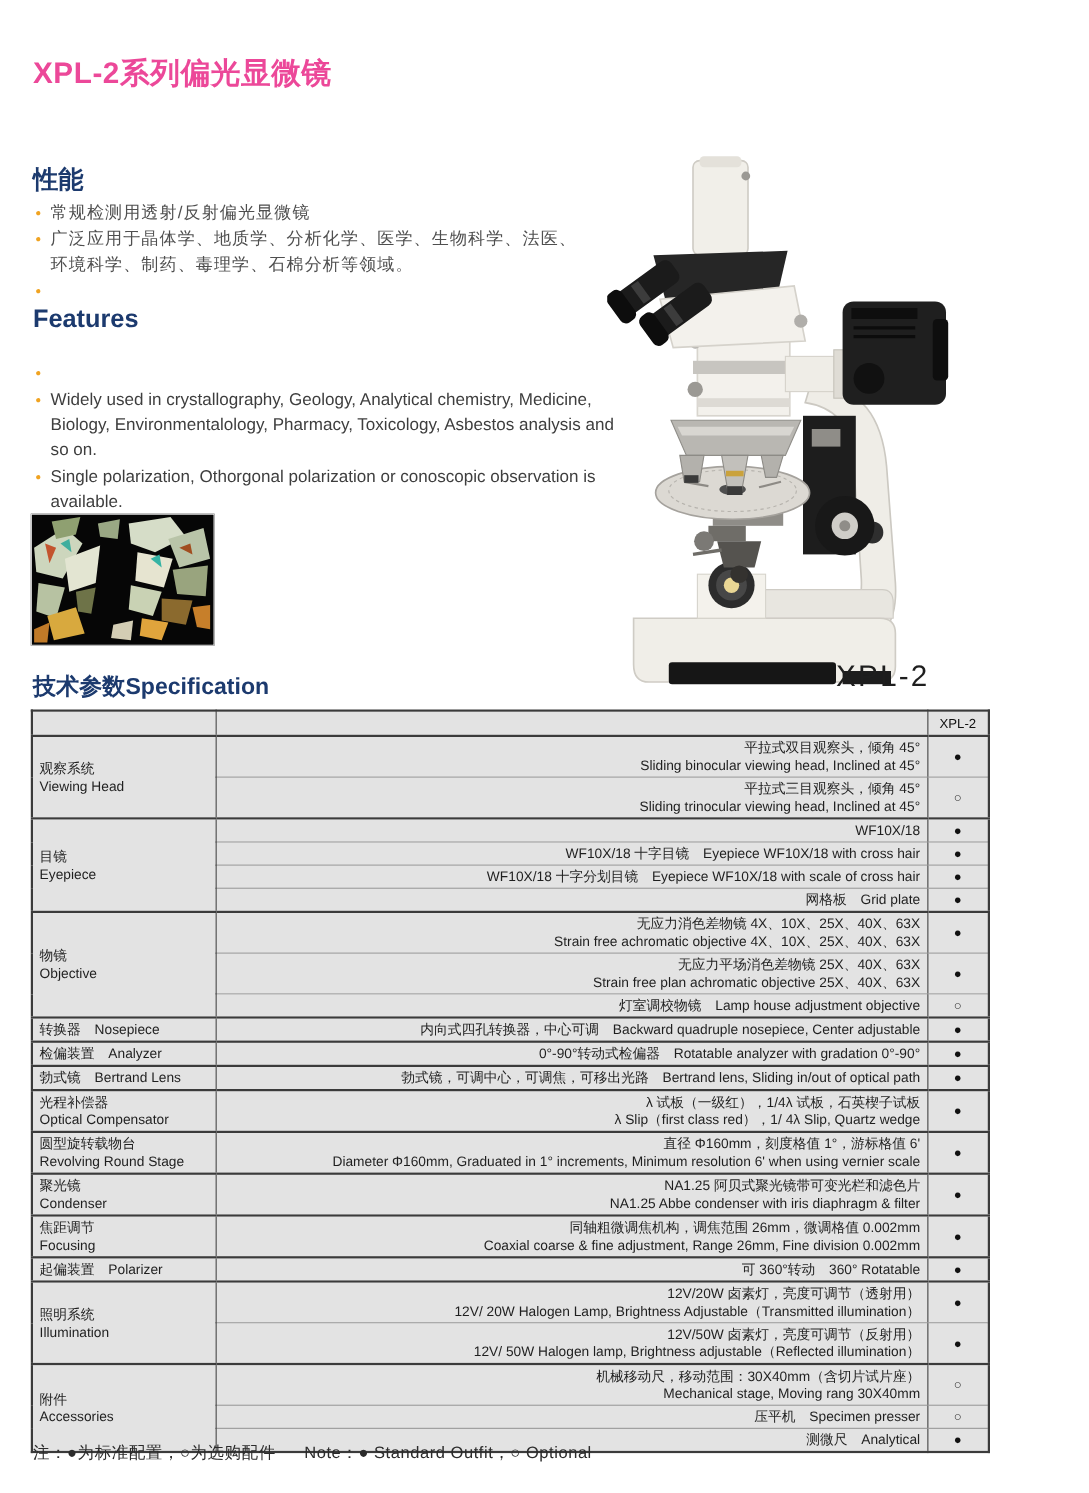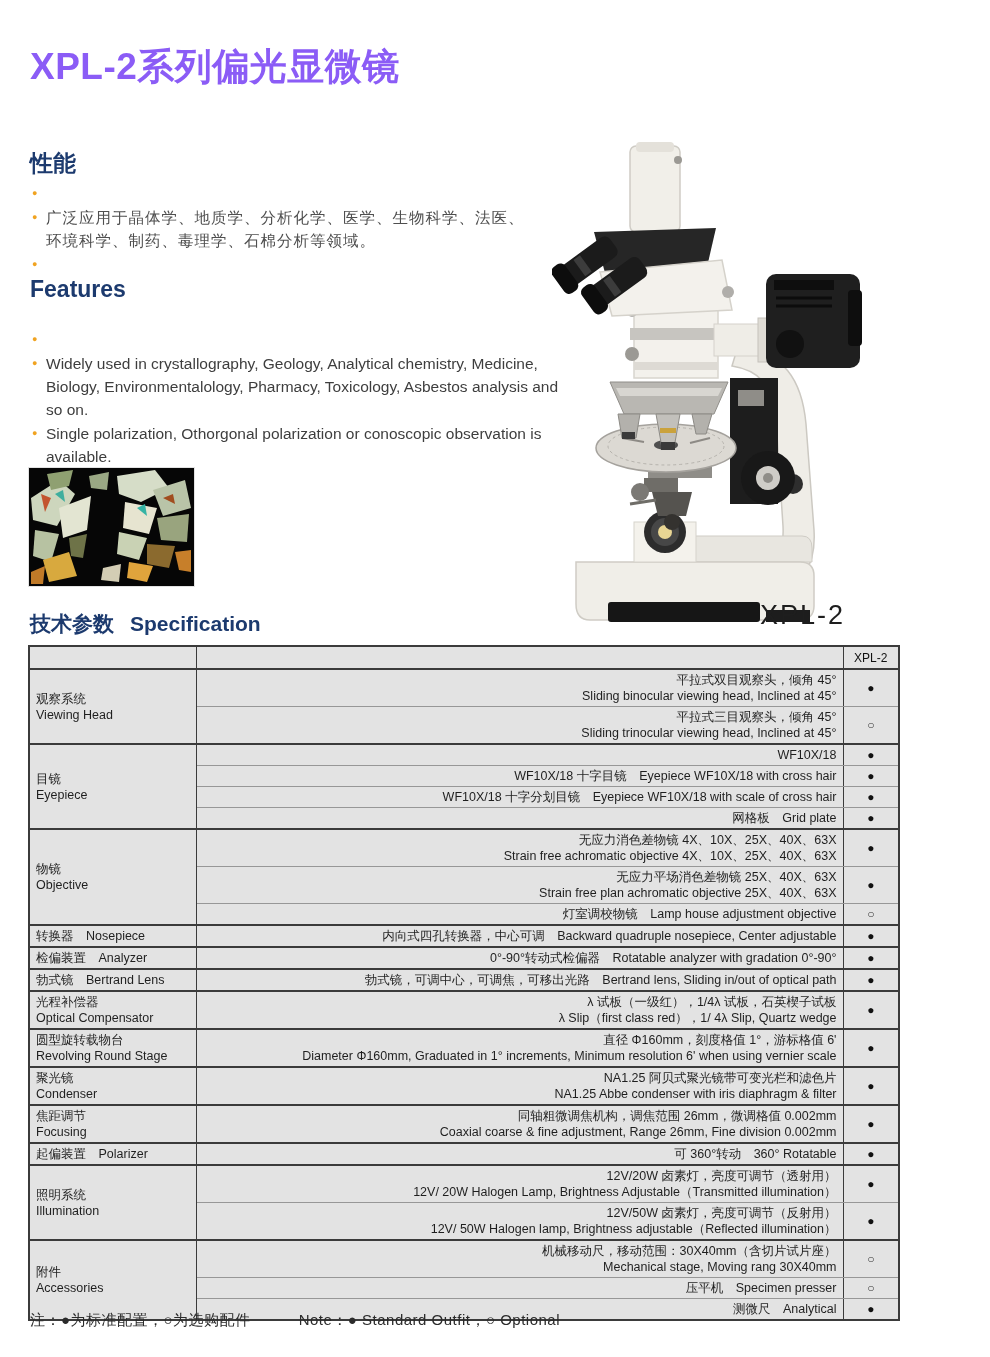--- a/index.html
+++ b/index.html
@@ -5,26 +5,26 @@
   html,body{margin:0;padding:0;}
   body{
     width:990px;height:1357px;position:relative;background:#ffffff;
     font-family:"Liberation Sans","DejaVu Sans",sans-serif;color:#3c3c3c;
     overflow:hidden;
   }
   .abs{position:absolute;}
 
   
   .title-block{left:30px;top:50px;line-height:33px;}
-  .title-line{font-size:37px;font-weight:bold;color:#8b5cf6;letter-spacing:0.5px;}
+  .title-line{font-size:27px;font-weight:bold;color:#ec4899;letter-spacing:0.5px;}
 
   
   .sec-heading{font-size:23px;font-weight:bold;color:#1c3a6e;}
   .spec-heading{left:30px;top:610px;font-size:21px;font-weight:bold;color:#1c3a6e;}
-  .spec-heading .en{margin-left:16px;}
+  .spec-heading .en{}
 
   
   ul.blist{list-style:none;margin:0;padding:0;}
   ul.blist li{display:flex;align-items:flex-start;margin:0 0 1px 0;}
   ul.blist .dot{color:#f0a321;font-size:9px;line-height:23px;width:14px;flex:0 0 14px;margin-left:2px;}
   ul.blist .btext{font-size:15.5px;line-height:23px;}
   #performance-list .btext{color:#4f4f4f;letter-spacing:1px;}
   #features-list .btext{color:#3e3e3e;}
 
   #performance-heading{left:30px;top:148px;}
@@ -53,33 +53,34 @@
   }
   #spec-table tr.group-start td{border-top:2px solid #3b3b3b;}
   #spec-table thead td{height:17px;font-size:13px;}
   #spec-table td.status{text-align:center;padding:0;font-size:12px;color:#111;}
   #spec-table td.status.opt{font-size:12px;color:#333;}
   #spec-table .dline{white-space:nowrap;text-align:right;}
   #spec-table td.cat{color:#1f1f1f;}
 
   
   #note-row{left:30px;top:1311px;font-size:15px;color:#2b2b2b;letter-spacing:0.5px;}
-  #note-row .note-en{margin-left:48px;}
+  #note-row .note-en{margin-left:26px;}
 </style>
 </head>
 <body>
 
 <div class="abs title-block">
   <div class="title-line">XPL-2系列偏光显微镜</div>
 </div>
 
 <div class="abs sec-heading" id="performance-heading">性能</div>
 <ul class="abs blist" id="performance-list">
     <li>
       <span class="dot">●</span>
+      <span class="btext">常规检测用透射/反射偏光显微镜</span>
     </li>
     <li>
       <span class="dot">●</span>
       <span class="btext">广泛应用于晶体学、地质学、分析化学、医学、生物科学、法医、环境科学、制药、毒理学、石棉分析等领域。</span>
     </li>
     <li>
       <span class="dot">●</span>
     </li>
   </ul>
 

